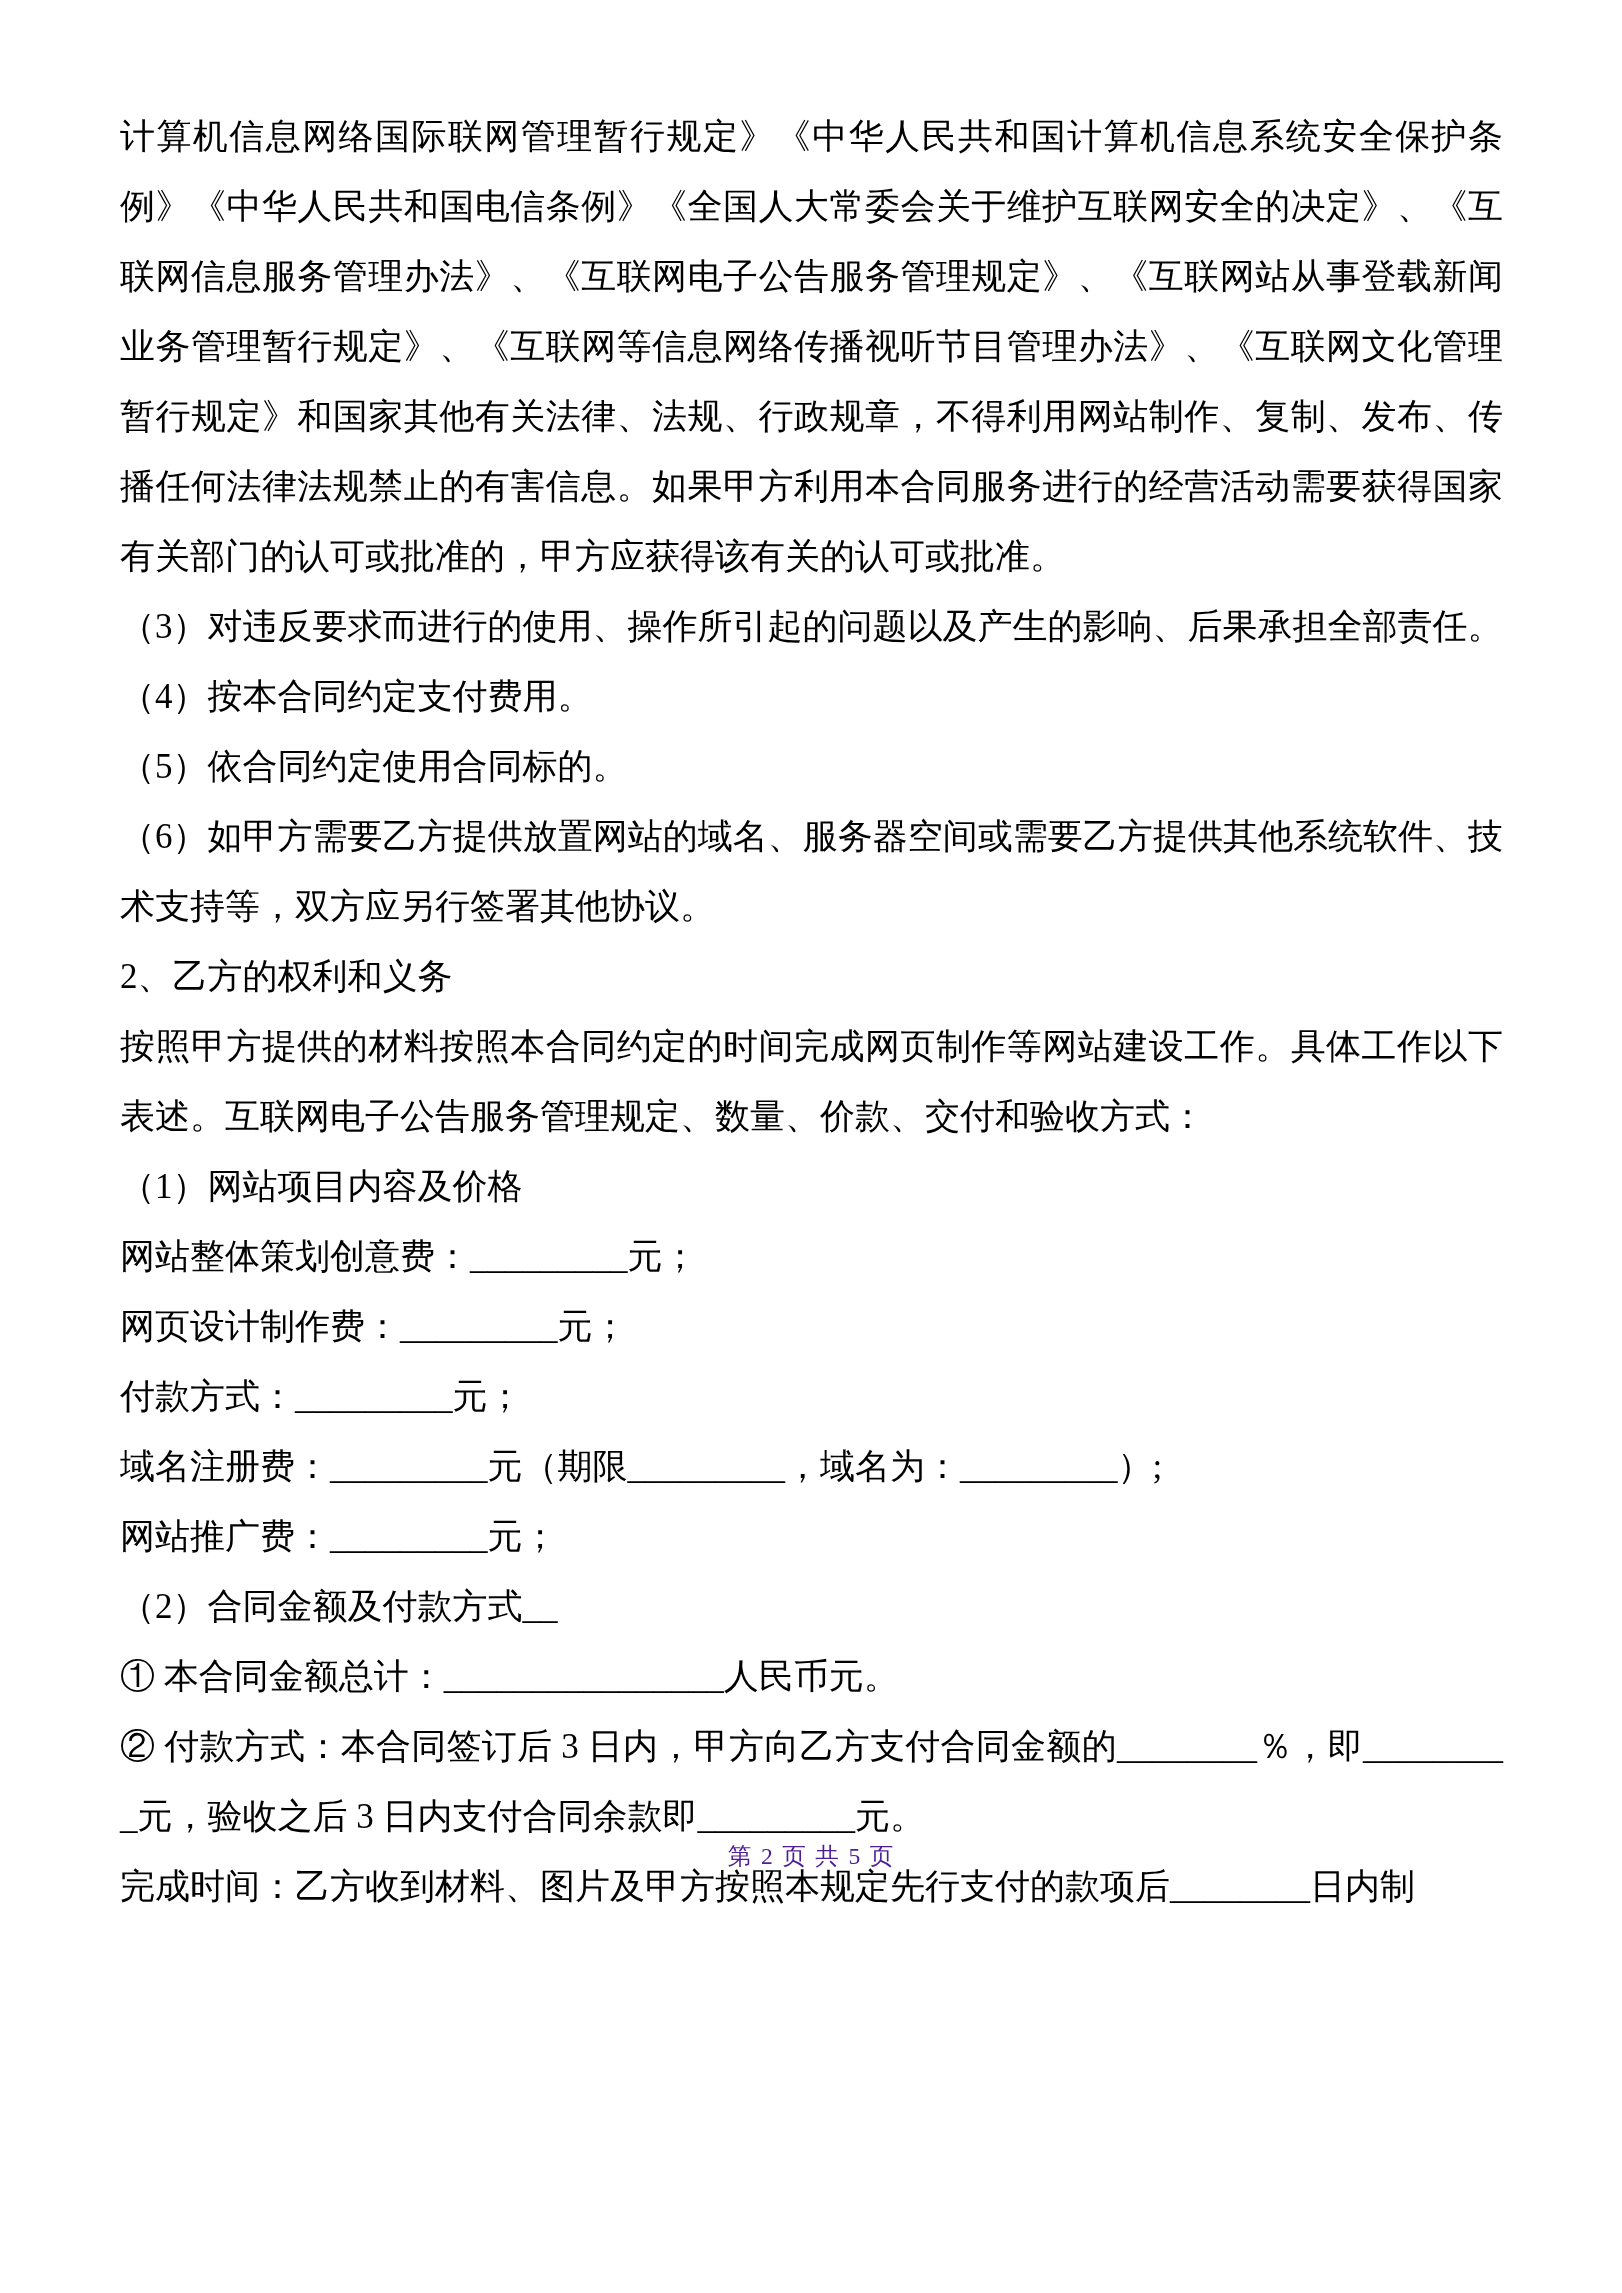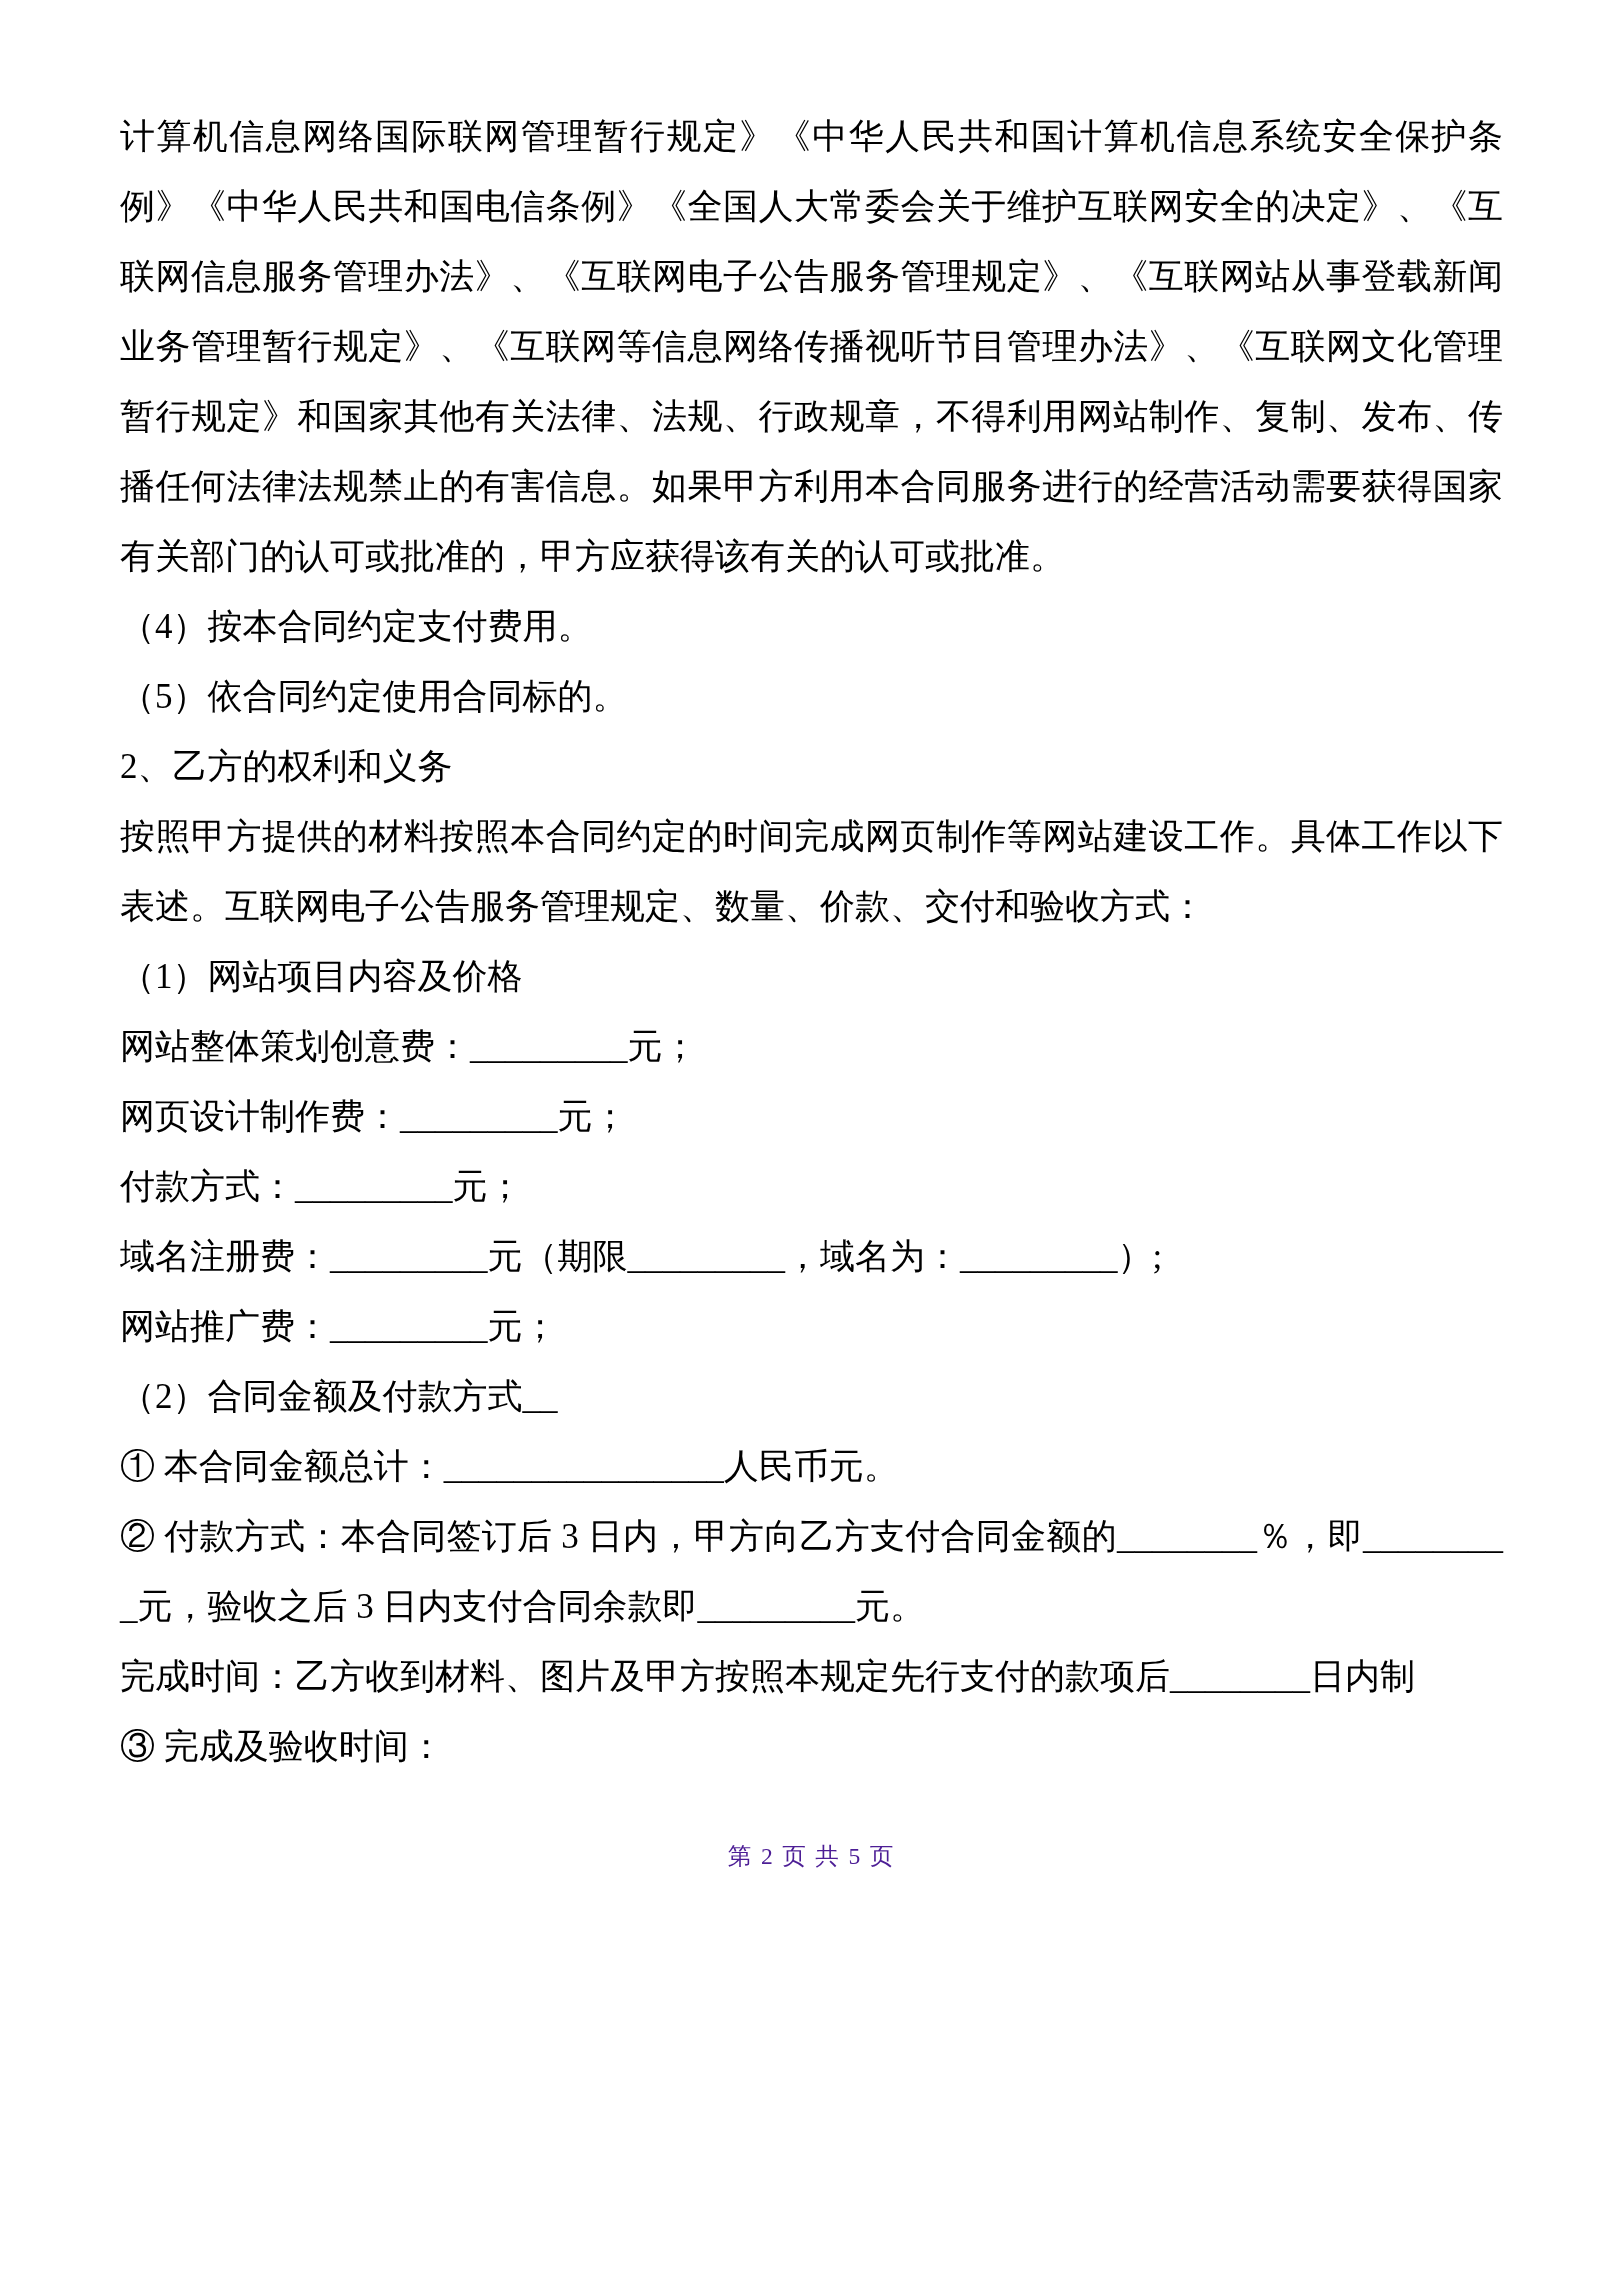--- a/index.html
+++ b/index.html
@@ -36,22 +36,24 @@
     letter-spacing: 1.8px;
     color: #4c1d95;
   }
 </style>
 </head>
 <body>
 
 <div class="page">
 
   <p class="para">计算机信息网络国际联网管理暂行规定》《中华人民共和国计算机信息系统安全保护条例》《中华人民共和国电信条例》《全国人大常委会关于维护互联网安全的决定》、《互联网信息服务管理办法》、《互联网电子公告服务管理规定》、《互联网站从事登载新闻业务管理暂行规定》、《互联网等信息网络传播视听节目管理办法》、《互联网文化管理暂行规定》和国家其他有关法律、法规、行政规章，不得利用网站制作、复制、发布、传播任何法律法规禁止的有害信息。如果甲方利用本合同服务进行的经营活动需要获得国家有关部门的认可或批准的，甲方应获得该有关的认可或批准。</p>
+  <p class="para">（3）对违反要求而进行的使用、操作所引起的问题以及产生的影响、后果承担全部责任。</p>
   <p class="para">（4）按本合同约定支付费用。</p>
   <p class="para">（5）依合同约定使用合同标的。</p>
+  <p class="para">（6）如甲方需要乙方提供放置网站的域名、服务器空间或需要乙方提供其他系统软件、技术支持等，双方应另行签署其他协议。</p>
   <p class="para">2、乙方的权利和义务</p>
   <p class="para">按照甲方提供的材料按照本合同约定的时间完成网页制作等网站建设工作。具体工作以下表述。互联网电子公告服务管理规定、数量、价款、交付和验收方式：</p>
   <p class="para">（1）网站项目内容及价格</p>
   <p class="para">网站整体策划创意费：_________元；</p>
   <p class="para">网页设计制作费：_________元；</p>
   <p class="para">付款方式：_________元；</p>
   <p class="para">域名注册费：_________元（期限_________，域名为：_________）;</p>
   <p class="para">网站推广费：_________元；</p>
   <p class="para">（2）合同金额及付款方式__</p>
   <p class="para">① 本合同金额总计：________________人民币元。</p>

